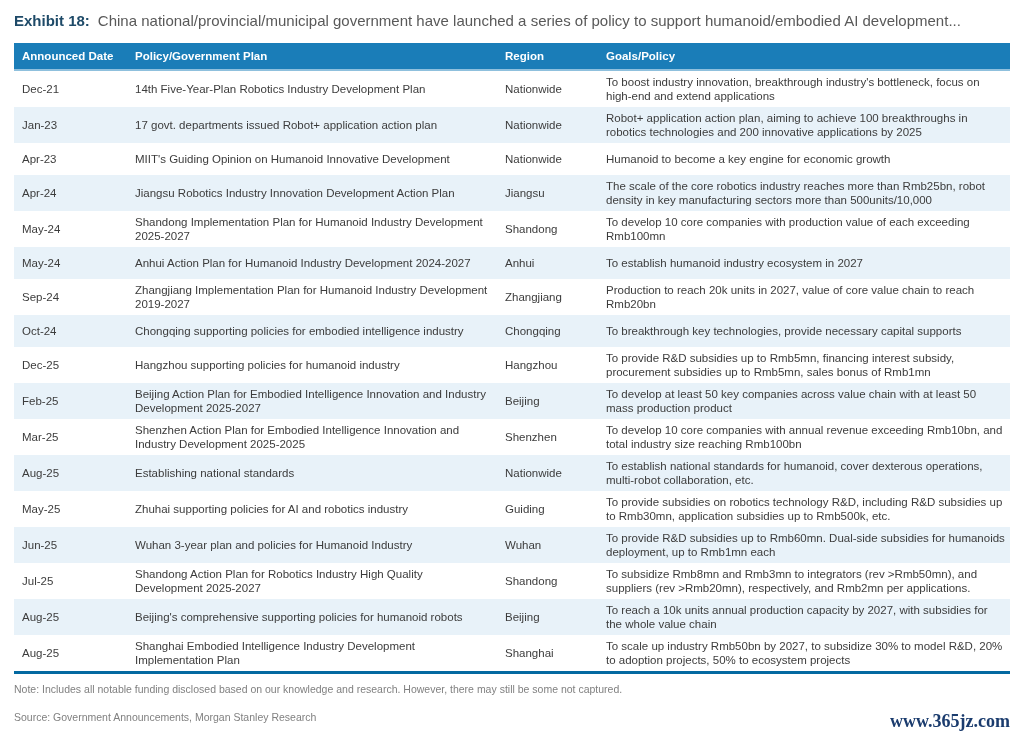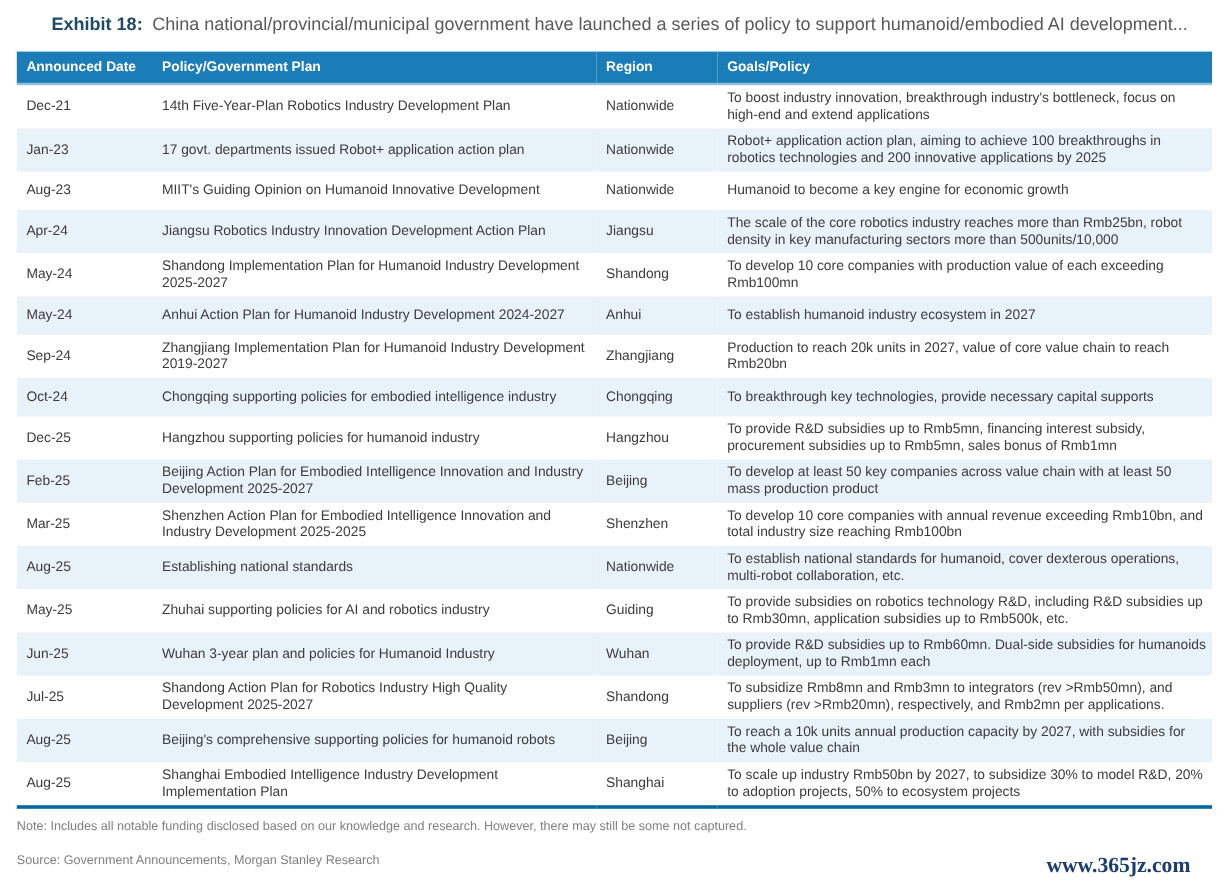--- a/index.html
+++ b/index.html
@@ -10,21 +10,21 @@
     --title-label:#1e4a68;
     --title-text:#595959;
     --note-text:#808080;
     --watermark:#1b3c6e;
   }
   *{box-sizing:border-box;margin:0;padding:0;}
   html,body{width:1024px;height:736px;overflow:hidden;background:#ffffff;}
   body{font-family:"Liberation Sans",sans-serif;position:relative;}
   .page{padding:8px 14px 0 14px;}
 
-  .exhibit-title{font-size:15px;line-height:26px;color:var(--title-text);max-width:996px;margin-left:29px;}
+  .exhibit-title{font-size:15px;line-height:26px;color:var(--title-text);max-width:996px;}
   .exhibit-title .label{font-weight:bold;color:var(--title-label);margin-right:8px;}
 
   table.policy-table{border-collapse:collapse;width:996px;margin-top:9px;table-layout:fixed;
     border-bottom:3px solid #0369a1;}
   table.policy-table col.c-date{width:111px;}
   table.policy-table col.c-policy{width:372px;}
   table.policy-table col.c-region{width:101px;}
   table.policy-table col.c-goals{width:412px;}
 
   thead th{background:var(--header-bg);color:#ffffff;font-size:11.5px;font-weight:bold;
@@ -34,21 +34,21 @@
   tbody td{font-size:11.5px;color:var(--body-text);padding:4px 8px;vertical-align:middle;
     line-height:14px;height:32px;}
   tbody td.col-policy{padding-left:10px;}
   tbody td.col-goals{padding-right:4px;}
   tbody tr.alt{background:var(--alt-row-bg);}
 
   .footer{padding:6px 0 0 0;}
   .note-line{font-size:10.5px;color:var(--note-text);line-height:15px;margin-top:2px;}
   .source-line{font-size:10.5px;color:var(--note-text);line-height:15px;margin-top:13px;}
 
-  .watermark{position:absolute;right:32px;bottom:4px;font-family:"Liberation Serif",serif;
+  .watermark{position:absolute;right:14px;bottom:4px;font-family:"Liberation Serif",serif;
     font-size:18px;font-weight:bold;color:var(--watermark);text-decoration:none;}
 </style>
 </head>
 <body>
 
 <div class="page">
 
   <div class="exhibit-title">
     <span class="label">Exhibit 18:</span><span>China national/provincial/municipal government have launched a series of policy to support humanoid/embodied AI development...</span>
   </div>
@@ -75,21 +75,21 @@
           <td class="col-region">Nationwide</td>
           <td class="col-goals">To boost industry innovation, breakthrough industry's bottleneck, focus on high-end and extend applications</td>
         </tr>
         <tr class="alt">
           <td class="col-date">Jan-23</td>
           <td class="col-policy">17 govt. departments issued Robot+ application action plan</td>
           <td class="col-region">Nationwide</td>
           <td class="col-goals">Robot+ application action plan, aiming to achieve 100 breakthroughs in robotics technologies and 200 innovative applications by 2025</td>
         </tr>
         <tr>
-          <td class="col-date">Aug-23</td>
+          <td class="col-date">Apr-23</td>
           <td class="col-policy">MIIT's Guiding Opinion on Humanoid Innovative Development</td>
           <td class="col-region">Nationwide</td>
           <td class="col-goals">Humanoid to become a key engine for economic growth</td>
         </tr>
         <tr class="alt">
           <td class="col-date">Apr-24</td>
           <td class="col-policy">Jiangsu Robotics Industry Innovation Development Action Plan</td>
           <td class="col-region">Jiangsu</td>
           <td class="col-goals">The scale of the core robotics industry reaches more than Rmb25bn, robot density in key manufacturing sectors more than 500units/10,000</td>
         </tr>

